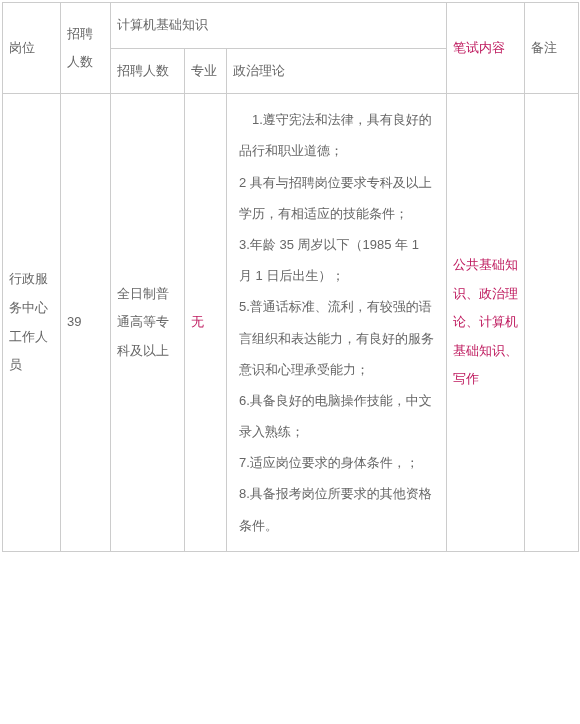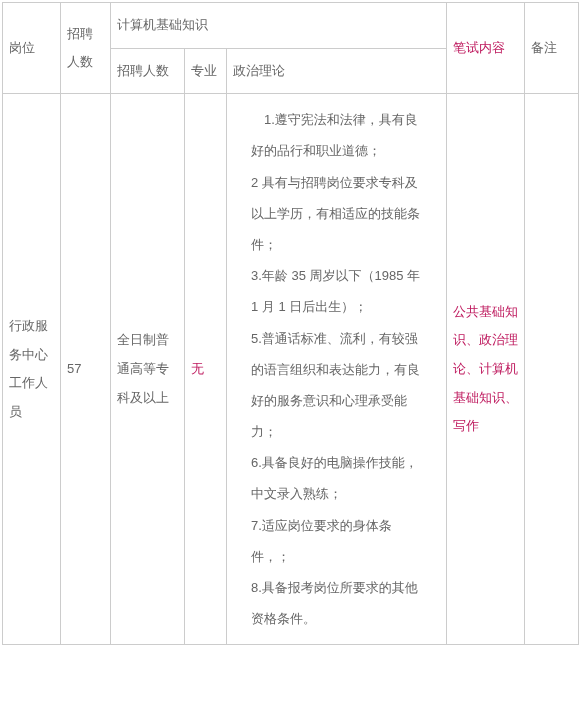--- a/index.html
+++ b/index.html
@@ -34,21 +34,21 @@
     .col-position { width: 58px; }
     .col-count { width: 50px; }
     .col-edu { width: 74px; }
     .col-major { width: 42px; }
     .col-other { width: 220px; }
     .col-exam { width: 78px; }
     .col-remark { width: 54px; }
     .blue-text { color: #be185d; margin-top: 27px; }
     .conditions-cell {
       line-height: 2.4;
-      padding: 10px 24px;
+      padding: 10px 12px;
     }
   </style>
 </head>
 <body>
 
 <table>
   <colgroup>
     <col class="col-position">
     <col class="col-count">
     <col class="col-edu">
@@ -67,21 +67,21 @@
     </tr>
     <tr>
       <th>招聘人数</th>
       <th>专业</th>
       <th>政治理论</th>
     </tr>
   </thead>
   <tbody>
     <tr>
       <td>行政服务中心工作人员</td>
-      <td>57</td>
+      <td>39</td>
       <td>全日制普通高等专科及以上</td>
       <td class="blue-text">无</td>
       <td class="conditions-cell">　1.遵守宪法和法律，具有良好的品行和职业道德；<br>2 具有与招聘岗位要求专科及以上学历，有相适应的技能条件；<br>3.年龄 35 周岁以下（1985 年 1 月 1 日后出生）；<br>5.普通话标准、流利，有较强的语言组织和表达能力，有良好的服务意识和心理承受能力；<br>6.具备良好的电脑操作技能，中文录入熟练；<br>7.适应岗位要求的身体条件，；<br>8.具备报考岗位所要求的其他资格条件。</td>
       <td class="blue-text">公共基础知识、政治理论、计算机基础知识、写作</td>
       <td></td>
     </tr>
   </tbody>
 </table>
 
 </body></html>

